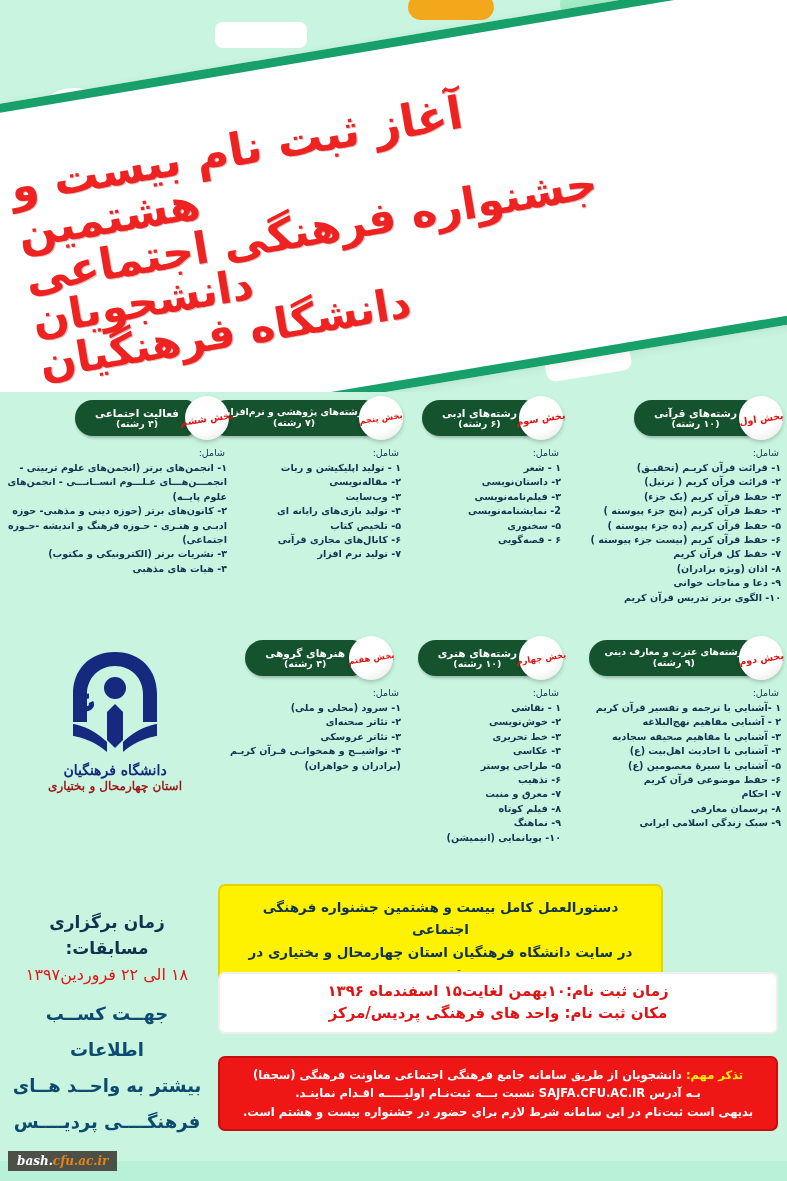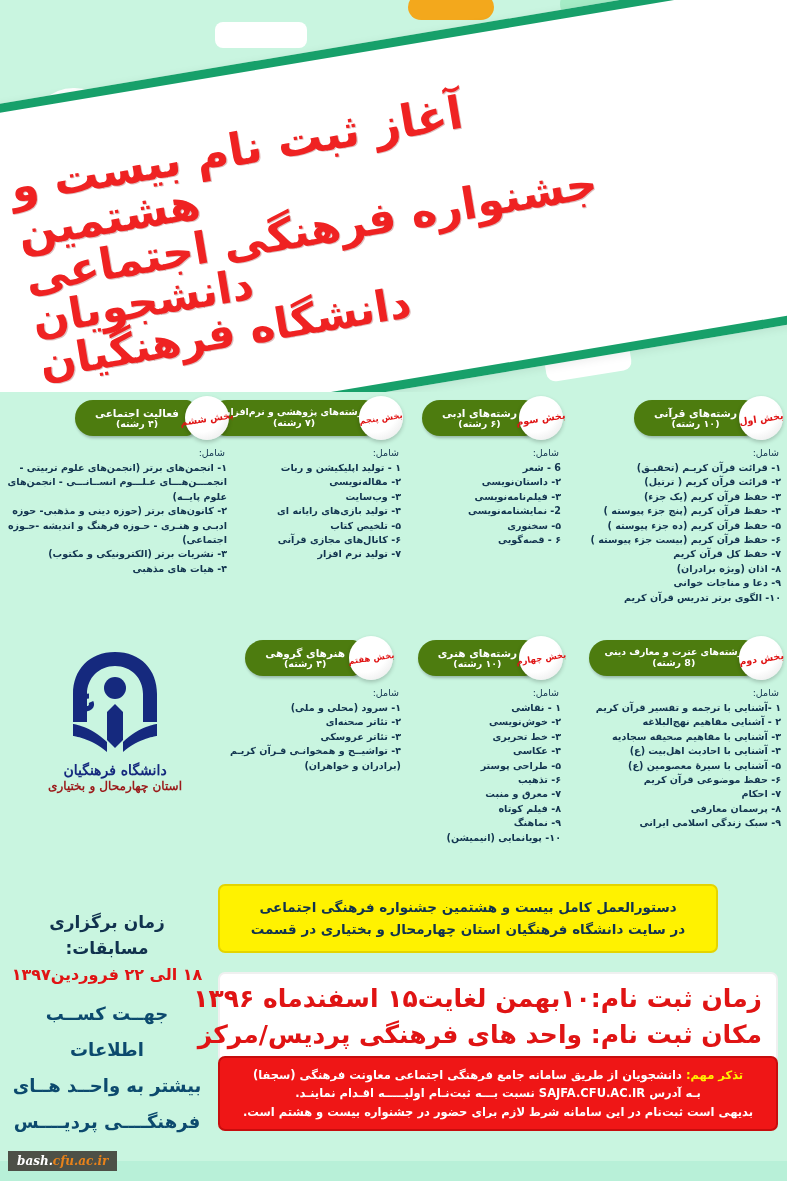--- a/index.html
+++ b/index.html
@@ -41,21 +41,21 @@
   .t1{font-size:45px;}
   .t2{font-size:45px;margin-right:-34px;}
   .t3{font-size:44px;margin-right:-90px;}
   .t4{font-size:43px;margin-right:-160px;}
 
   
   .sec{position:absolute;box-sizing:border-box;direction:rtl;text-align:right;}
   .sec-head{position:relative;height:42px;}
   .pill{
     position:absolute;right:30px;top:2px;height:36px;
-    background:#4d7c0f;border-radius:18px 6px 6px 18px;
+    background:#14532d;border-radius:18px 6px 6px 18px;
     display:flex;flex-direction:column;align-items:center;justify-content:center;
     color:#ffffff;padding:0 14px 0 20px;box-sizing:border-box;
     box-shadow:1px 2px 3px rgba(0,0,0,.25);
   }
   .pill .p1{font-size:10.5px;font-weight:bold;letter-spacing:.2px;line-height:1.15;white-space:nowrap;}
   .pill .p2{font-size:9.5px;font-weight:bold;line-height:1.15;white-space:nowrap;}
   .badge{
     position:absolute;right:-2px;top:-2px;width:44px;height:44px;border-radius:50%;
     background:radial-gradient(circle at 35% 30%,#ffffff 55%,#e2e2e2 100%);
     display:flex;align-items:center;justify-content:center;
@@ -78,30 +78,30 @@
   .logo-wrap{position:absolute;left:40px;top:648px;width:150px;text-align:center;}
   .logo-mark{width:104px;height:112px;margin:0 auto;display:block;}
   .logo-t1{color:#15297e;font-size:14px;font-weight:bold;margin-top:2px;
            font-family:"DejaVu Serif","Liberation Serif",serif;direction:rtl;}
   .logo-t2{color:#9b1b1b;font-size:12px;font-weight:bold;margin-top:1px;
            font-family:"DejaVu Serif","Liberation Serif",serif;direction:rtl;}
 
   
   .left-col{position:absolute;left:8px;top:886px;width:198px;direction:rtl;text-align:center;margin-top:24px;}
   .lc-h{color:#11324e;font-size:17px;font-weight:bold;line-height:1.5;}
-  .lc-date{color:#e01414;font-size:16px;font-weight:bold;line-height:1.7;}
+  .lc-date{color:#e01414;font-size:16px;font-weight:normal;line-height:1.7;}
   .lc-p{color:#0c4a6e;font-size:18px;font-weight:bold;line-height:2.0;margin-top:8px;}
 
   .box{position:absolute;box-sizing:border-box;direction:rtl;text-align:center;border-radius:7px;}
-  .box-yellow{left:218px;top:884px;width:500px;background:#fff200;
+  .box-yellow{left:218px;top:884px;width:445px;background:#fff200;
               border:2px solid #e4d400;padding:10px 14px;}
   .box-yellow p{margin:0;color:#11324e;font-size:13.5px;font-weight:bold;line-height:1.65;}
   .box-white{left:218px;top:972px;width:560px;background:#ffffff;
              border:2px solid #f0f0f0;padding:7px 14px;}
-  .box-white p{margin:0;color:#e01414;font-size:25px;font-weight:bold;line-height:1.45;white-space:nowrap;}
+  .box-white p{margin:0;color:#e01414;font-size:15px;font-weight:bold;line-height:1.45;white-space:nowrap;}
   .box-red{left:218px;top:1056px;width:560px;background:#ef1616;
            border:2px solid #c70d0d;padding:8px 8px;}
   .box-red p{margin:0;color:#ffffff;font-size:11.5px;font-weight:bold;line-height:1.6;}
   .box-red .hl{color:#fff200;}
 
   .footer{position:absolute;left:0;bottom:0;width:787px;height:20px;background:#b8f0d8;}
   .wm{position:absolute;left:8px;bottom:10px;background:#4d5047;padding:3px 9px;
       color:#ffffff;font-size:12px;font-weight:bold;font-style:italic;direction:ltr;
       font-family:"DejaVu Serif","Liberation Serif",serif;}
   .wm .o{color:#e8821a;}
@@ -166,21 +166,21 @@
       <div class="pill">
         <span class="p1">رشته‌های ادبی</span>
         <span class="p2">(۶ رشته)</span>
       </div>
       <div class="badge">
         <span>بخش سوم</span>
       </div>
     </div>
     <div class="incl">شامل:</div>
     <ul>
-      <li>6 - شعر</li>
+      <li>۱ - شعر</li>
       <li>۲- داستان‌نویسی</li>
       <li>۳- فیلم‌نامه‌نویسی</li>
       <li>2- نمایشنامه‌نویسی</li>
       <li>۵- سخنوری</li>
       <li>۶ - قصه‌گویی</li>
     </ul>
   </div>
 
   <div class="sec" style="right:386px;top:398px;width:172px;">
     <div class="sec-head">
@@ -220,21 +220,21 @@
       <li class="wrap">۲- کانون‌های برتر (حوزه دینی و مذهبی- حوزه ادبـی و هنـری - حـوزه فرهنگ و اندیشه -حـوزه اجتماعی)</li>
       <li>۳- نشریات برتر (الکترونیکی و مکتوب)</li>
       <li>۴- هیات های مذهبی</li>
     </ul>
   </div>
 
   <div class="sec" style="right:6px;top:638px;width:218px;">
     <div class="sec-head">
       <div class="pill" style="right:30px;padding:0 8px 0 16px;">
         <span class="p1" style="font-size:9.3px;">رشته‌های عترت و معارف دینی</span>
-        <span class="p2">(8 رشته)</span>
+        <span class="p2">(۹ رشته)</span>
       </div>
       <div class="badge">
         <span>بخش دوم</span>
       </div>
     </div>
     <div class="incl">شامل:</div>
     <ul>
       <li>۱ -آشنایی با ترجمه و تفسیر قرآن کریم</li>
       <li>۲ - آشنایی مفاهیم نهج‌البلاغه</li>
       <li>۳- آشنایی با  مفاهیم صحیفه سجادیه</li>

